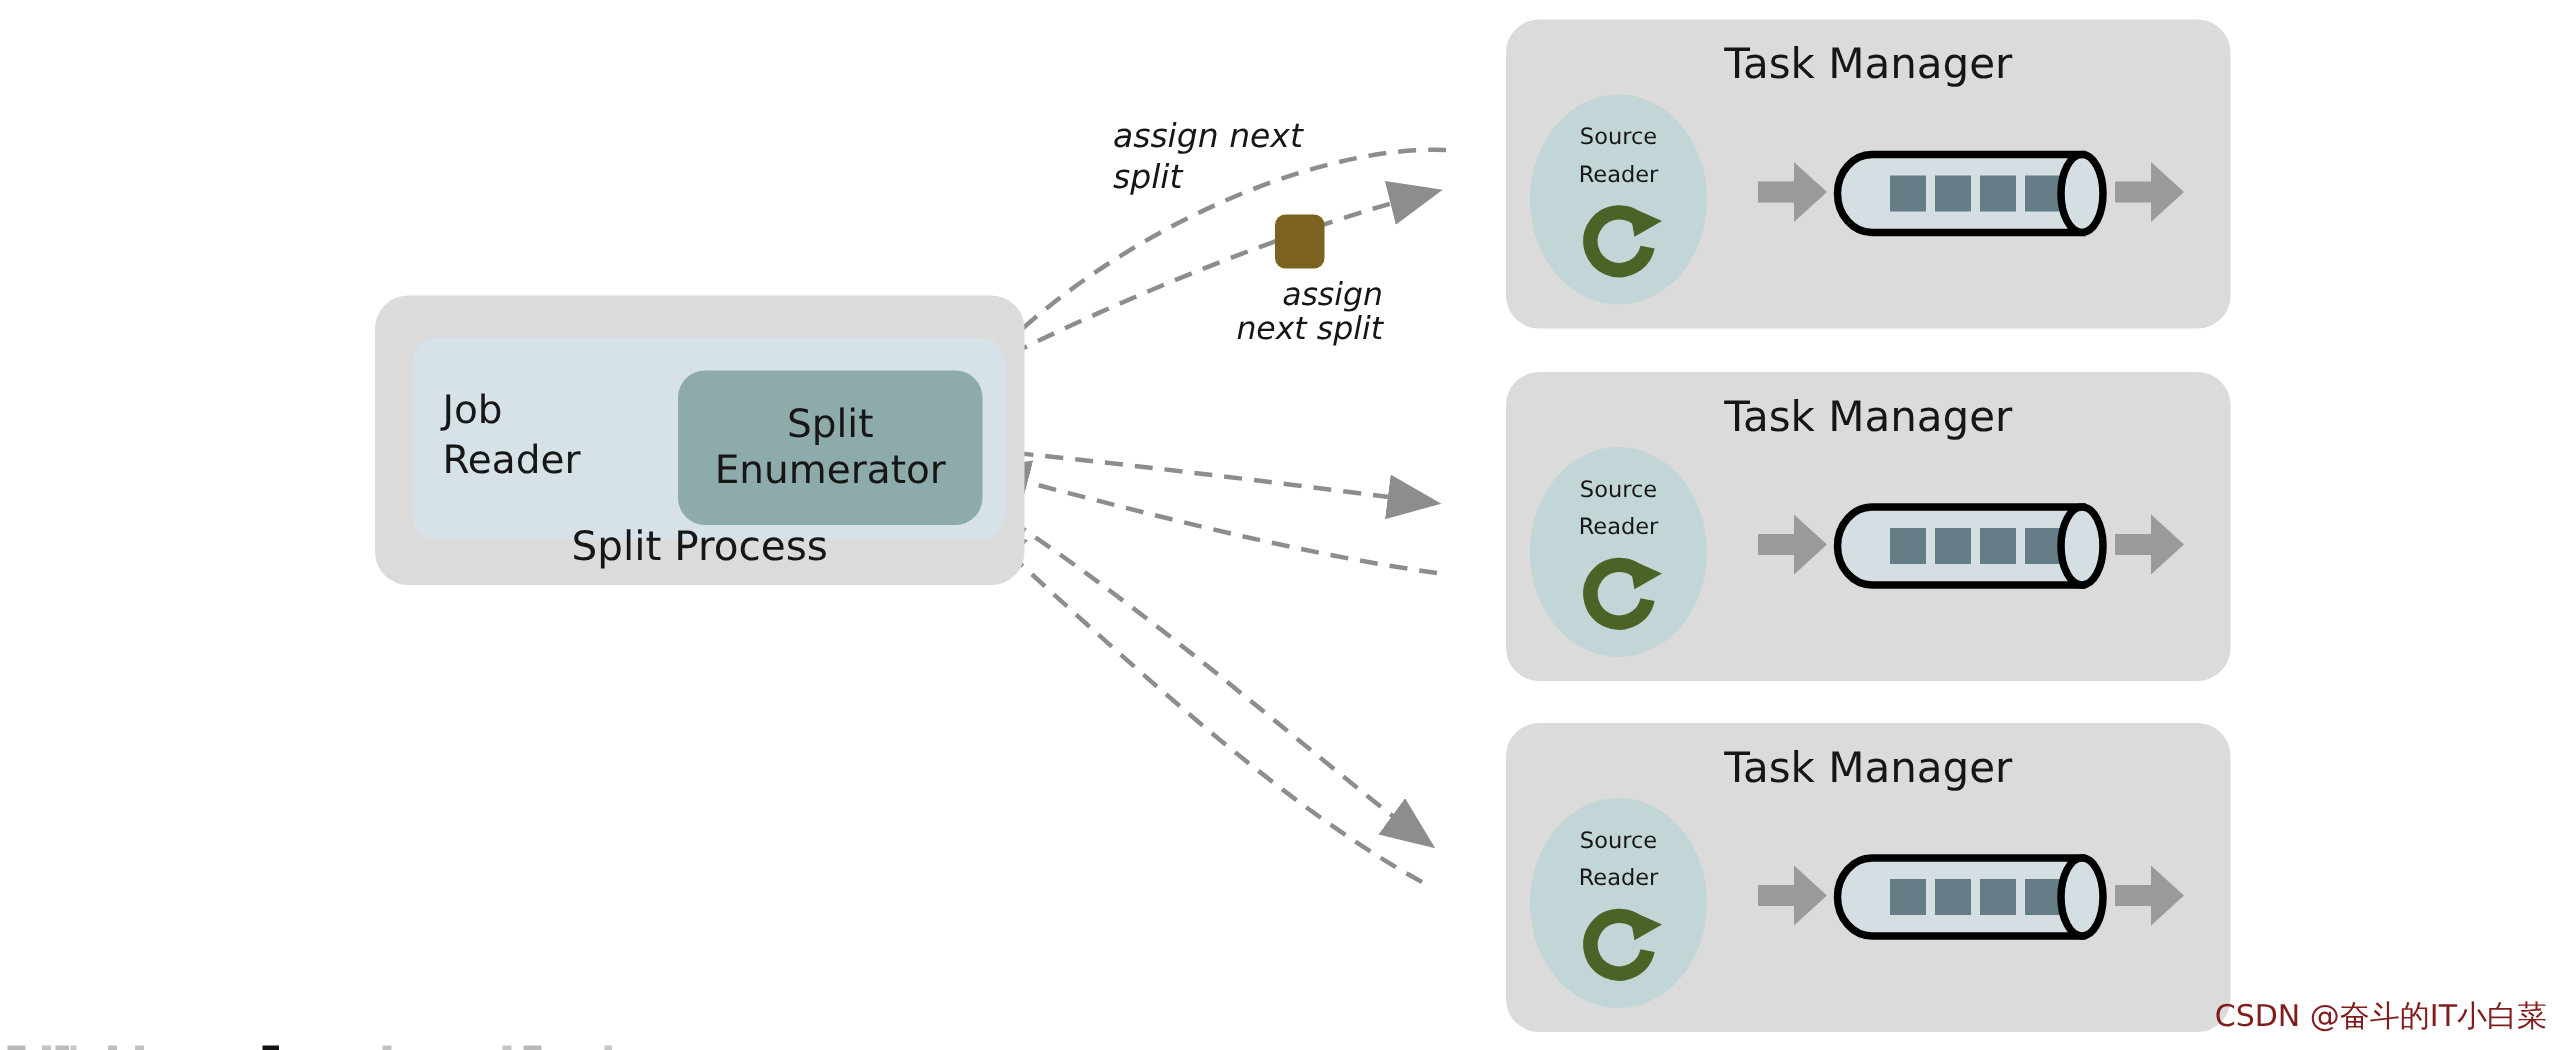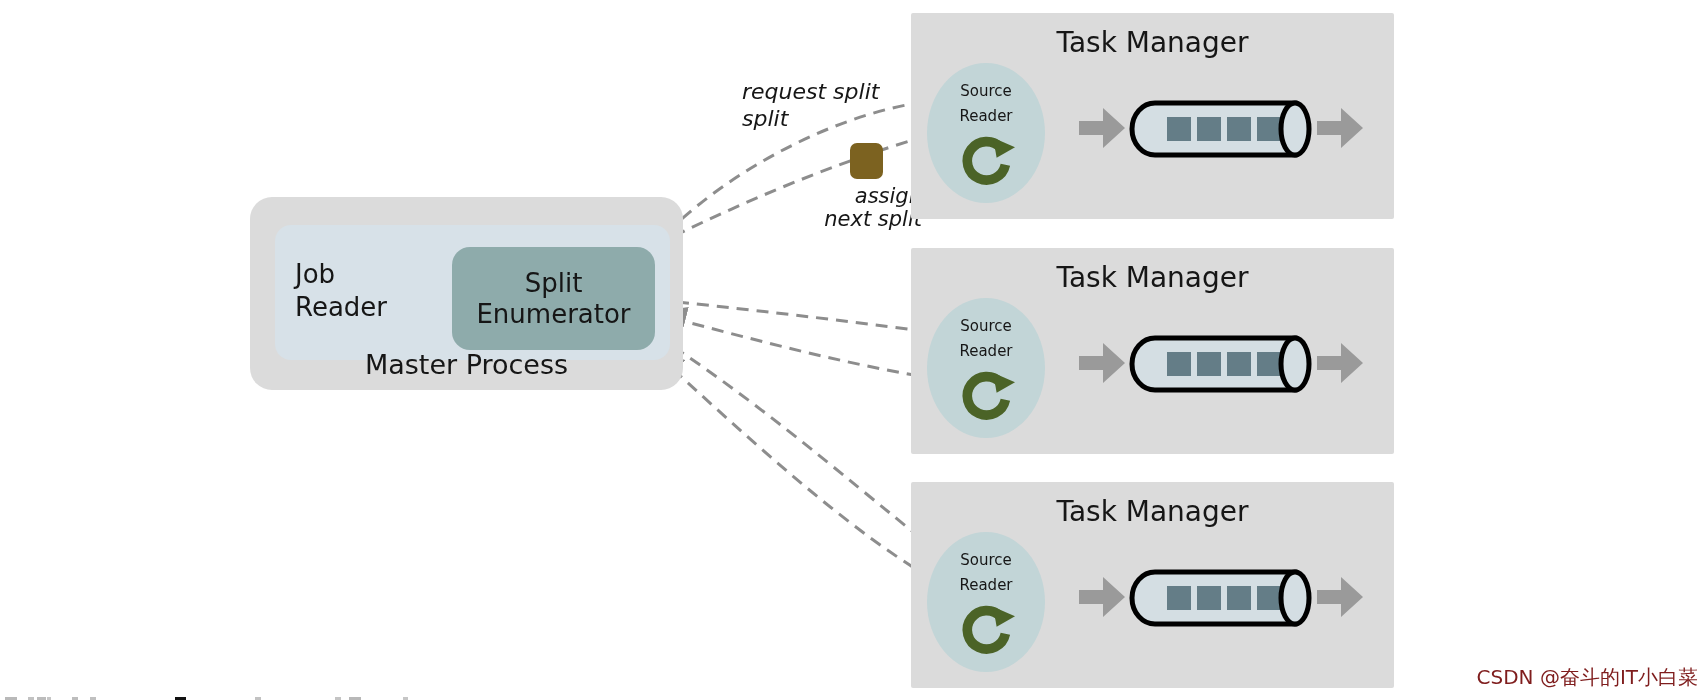--- a/index.html
+++ b/index.html
@@ -11,21 +11,21 @@
   
   .master-box{left:250px;top:197px;width:433px;height:193px;background:#dbdbdb;border-radius:22px;}
   .jm-box{left:275px;top:225px;width:395px;height:135px;background:#d7e1e8;border-radius:16px;}
   .jm-label{left:295px;top:258px;font-size:26px;line-height:33px;}
   .enum-box{left:452px;top:247px;width:203px;height:103px;background:#8eabab;border-radius:18px;
             display:flex;align-items:center;justify-content:center;text-align:center;
             font-size:26px;line-height:31px;}
   .master-label{left:250px;top:349px;width:433px;text-align:center;font-size:27px;}
 
   
-  .tm-box{left:911px;width:483px;height:206px;background:#dbdbdb;border-radius:2px;}
+  .tm-box{left:1004px;width:483px;height:206px;background:#dbdbdb;border-radius:22px;}
   .tm-title{position:absolute;left:0;top:13px;width:100%;text-align:center;font-size:28px;}
   .reader-circle{position:absolute;left:16px;top:50px;width:118px;height:140px;border-radius:50%;
                  background:#c2d5d7;}
   .reader-label{position:absolute;left:16px;top:66px;width:118px;text-align:center;
                 font-size:15px;line-height:25px;}
   .reader-icon{position:absolute;left:48px;top:122px;}
   .flow-arrow-in{position:absolute;left:168px;top:95px;}
   .flow-arrow-out{position:absolute;left:406px;top:95px;}
   .pipeline{position:absolute;left:216px;top:86px;}
 
@@ -60,23 +60,23 @@
 </svg>
 
 <div class="abs master-box">
   
 </div>
 <div class="abs jm-box"></div>
 <div class="abs jm-label ml">Job
 Reader</div>
 <div class="abs enum-box ml">Split
 Enumerator</div>
-<div class="abs master-label">Master Process</div>
+<div class="abs master-label">Split Process</div>
 
-<div class="abs request-label ml">request split
+<div class="abs request-label ml">assign next
 split</div>
 <div class="abs split-square"></div>
 <div class="abs assign-label ml">assign
 next split</div>
 
 <div class="abs tm-box" style="top:13px">
   <div class="tm-title">Task Manager</div>
   <div class="reader-circle"></div>
   <div class="reader-label ml">Source
 Reader</div>

